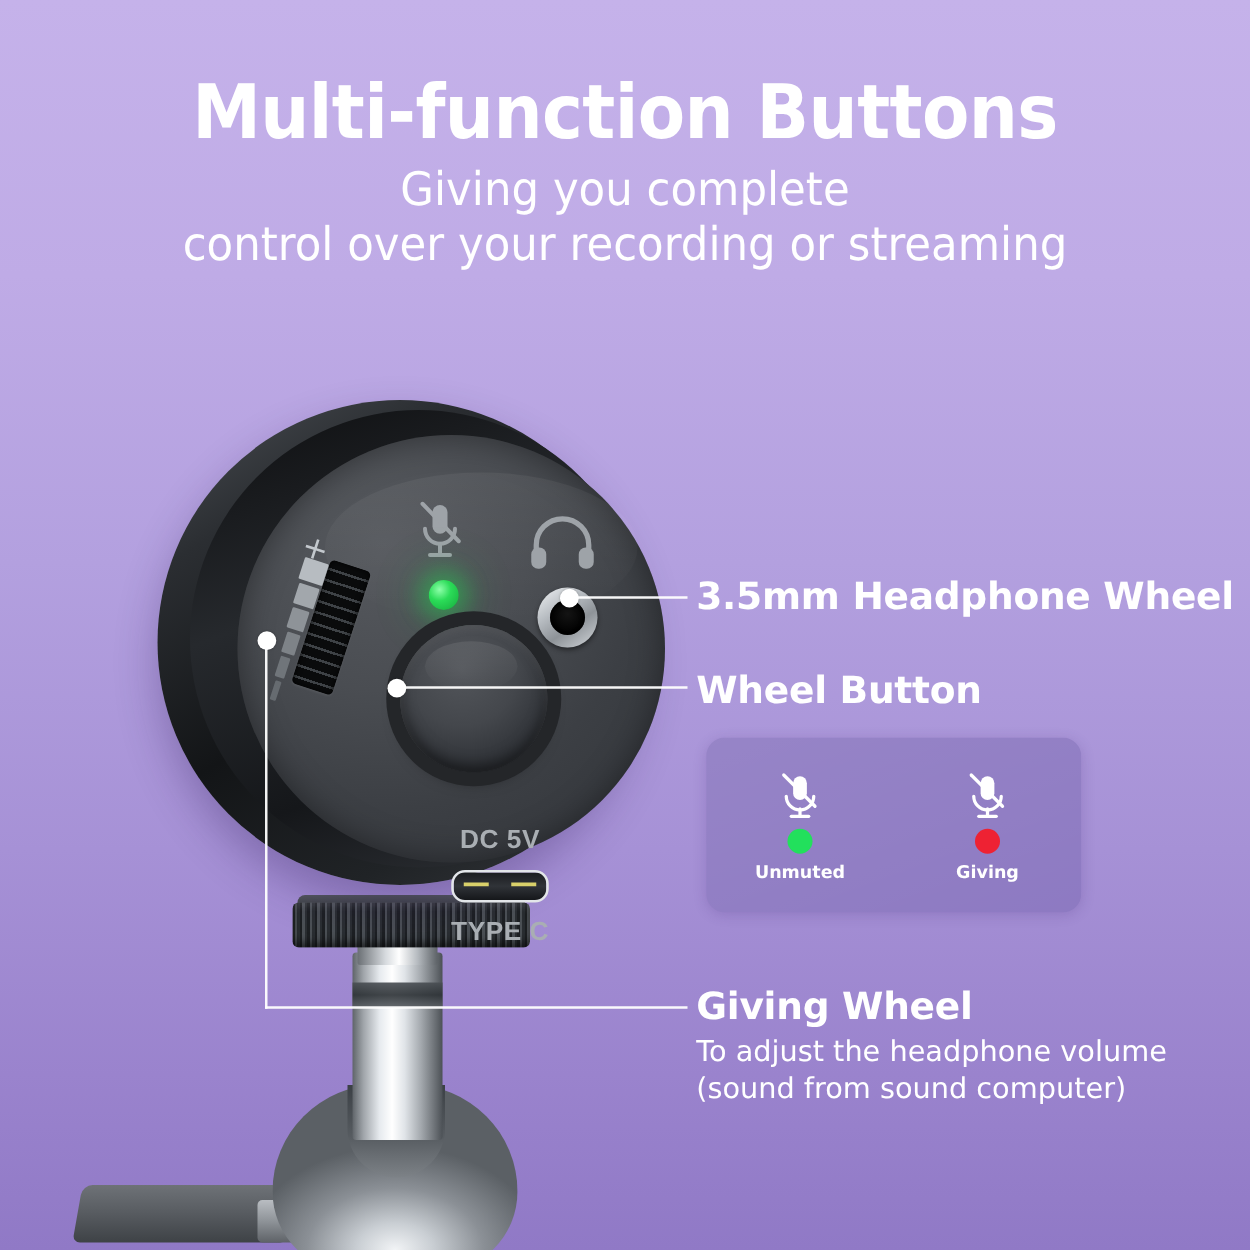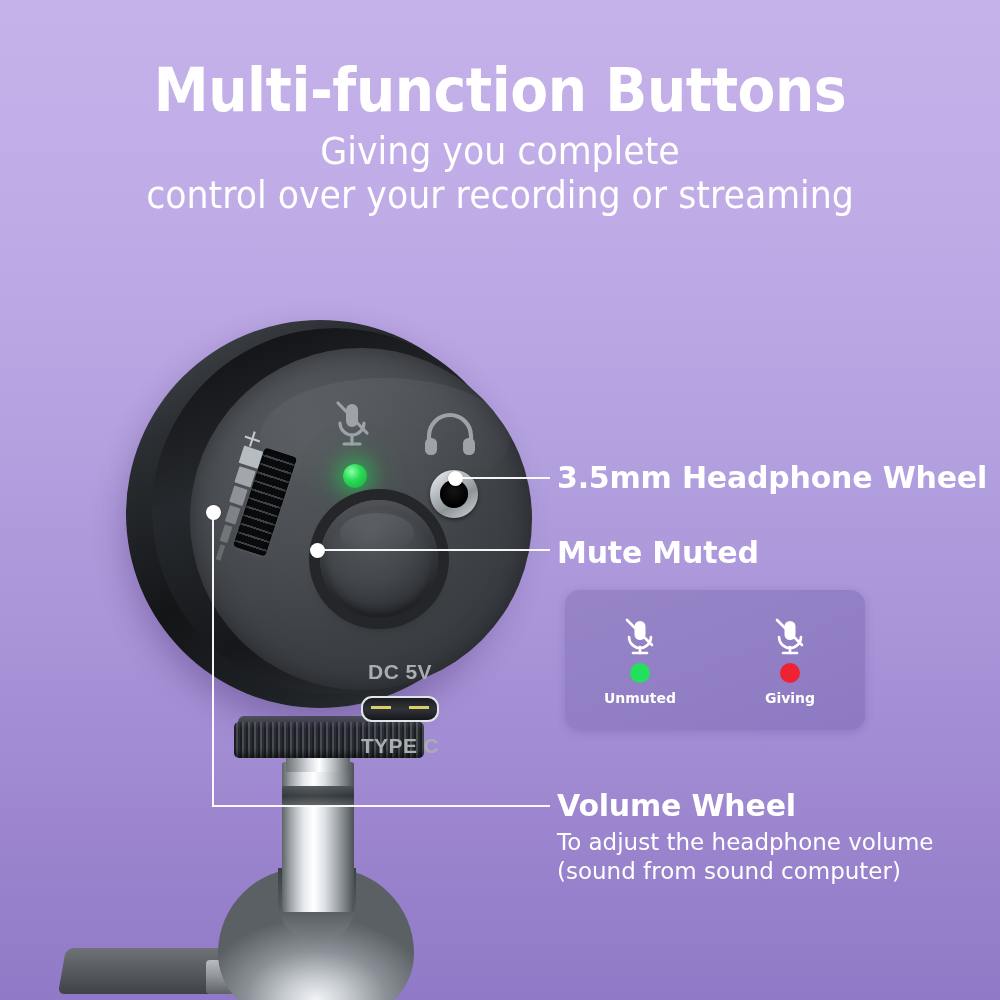--- a/index.html
+++ b/index.html
@@ -510,26 +510,26 @@
       </div>
     </div>
   </div>
 
   <div class="dot" style="left:448px; top:471px;"></div>
   <div class="cline cline-h" style="left:462px; top:477px; width:88px;"></div>
   <div class="callout-title" style="left:557px; top:460px;">3.5mm Headphone Wheel</div>
 
   <div class="dot" style="left:310px; top:543px;"></div>
   <div class="cline cline-h" style="left:324px; top:549px; width:226px;"></div>
-  <div class="callout-title" style="left:557px; top:535px;">Mute Muted</div>
+  <div class="callout-title" style="left:557px; top:535px;">Wheel Button</div>
 
   <div class="dot" style="left:206px; top:505px;"></div>
   <div class="cline cline-v" style="left:212px; top:519px; height:288px;"></div>
   <div class="cline cline-h" style="left:212px; top:805px; width:338px;"></div>
-  <div class="callout-title" style="left:557px; top:788px;">Volume Wheel</div>
+  <div class="callout-title" style="left:557px; top:788px;">Giving Wheel</div>
   <div class="callout-desc" style="left:557px; top:828px;">
     <span>To adjust the headphone volume</span>
     <span>(sound from sound computer)</span>
   </div>
 
   <div id="status-card">
     <div class="status-col">
       <div class="status-icon">
         <svg viewBox="0 0 34 40" width="34" height="40">
           <g fill="none" stroke="#ffffff" stroke-width="2.6" stroke-linecap="round">

